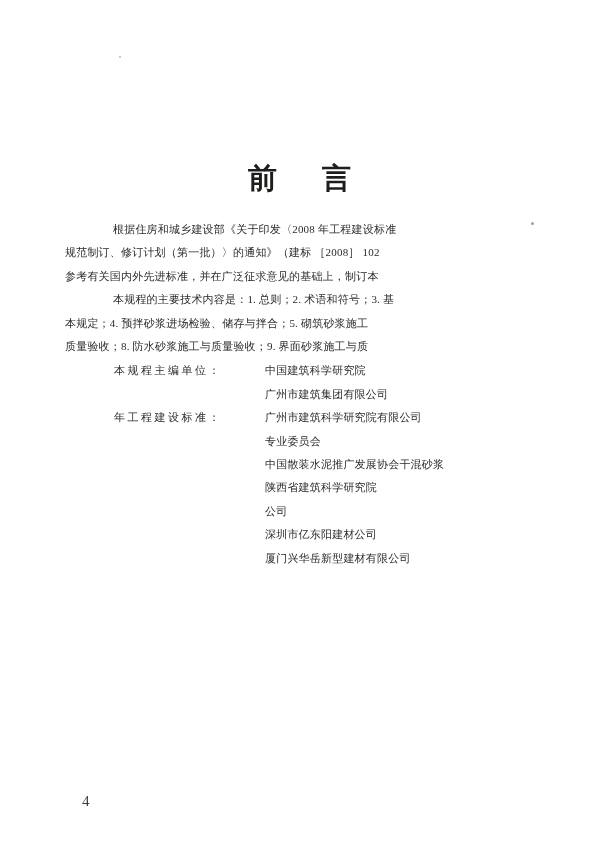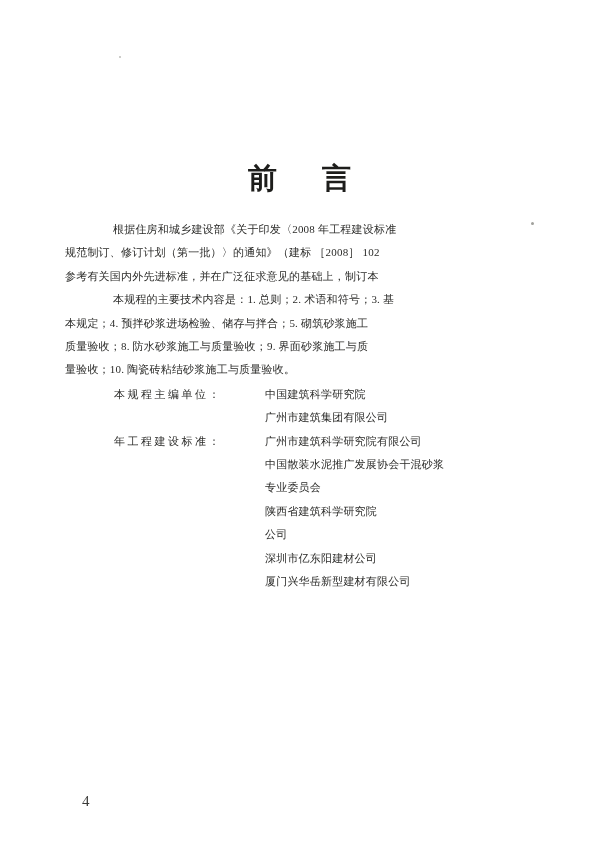--- a/index.html
+++ b/index.html
@@ -78,44 +78,43 @@
     <div class="para">
       <span class="line indent">根据住房和城乡建设部《关于印发〈2008 年工程建设标准</span>
       <span class="line">规范制订、修订计划（第一批）〉的通知》（建标 ［2008］ 102</span>
       <span class="line">参考有关国内外先进标准，并在广泛征求意见的基础上，制订本</span>
     </div>
 
     <div class="para">
       <span class="line indent">本规程的主要技术内容是：1. 总则；2. 术语和符号；3. 基</span>
       <span class="line">本规定；4. 预拌砂浆进场检验、储存与拌合；5. 砌筑砂浆施工</span>
       <span class="line">质量验收；8. 防水砂浆施工与质量验收；9. 界面砂浆施工与质</span>
-      <span class="line">量验收；10. 陶瓷砖粘结砂浆施工与质量验收。</span>
     </div>
 
 
     <div class="units">
       <div class="unit-row">
         <span class="unit-label">本规程主编单位：</span>
         <span class="unit-value">中国建筑科学研究院</span>
       </div>
       <div class="unit-row">
         <span class="unit-label"></span>
         <span class="unit-value">广州市建筑集团有限公司</span>
       </div>
       <div class="unit-row">
         <span class="unit-label">年工程建设标准：</span>
         <span class="unit-value">广州市建筑科学研究院有限公司</span>
       </div>
       <div class="unit-row">
         <span class="unit-label"></span>
-        <span class="unit-value">中国散装水泥推广发展协会干混砂浆</span>
+        <span class="unit-value">专业委员会</span>
       </div>
       <div class="unit-row">
         <span class="unit-label"></span>
-        <span class="unit-value">专业委员会</span>
+        <span class="unit-value">中国散装水泥推广发展协会干混砂浆</span>
       </div>
       <div class="unit-row">
         <span class="unit-label"></span>
         <span class="unit-value">陕西省建筑科学研究院</span>
       </div>
       <div class="unit-row">
         <span class="unit-label"></span>
         <span class="unit-value">公司</span>
       </div>
       <div class="unit-row">

